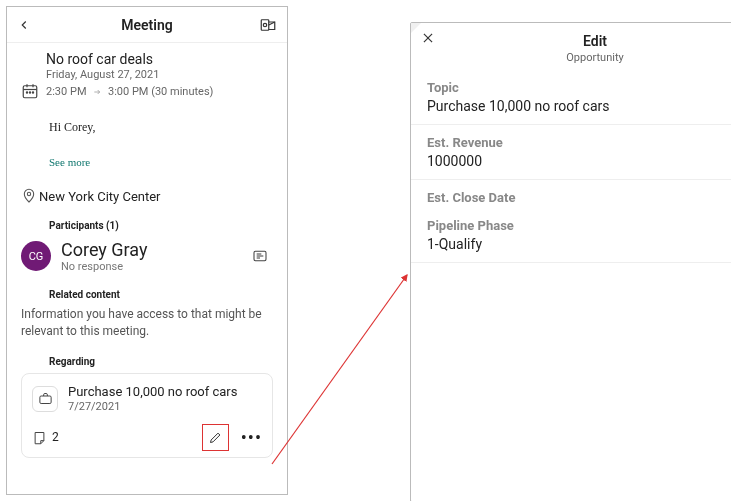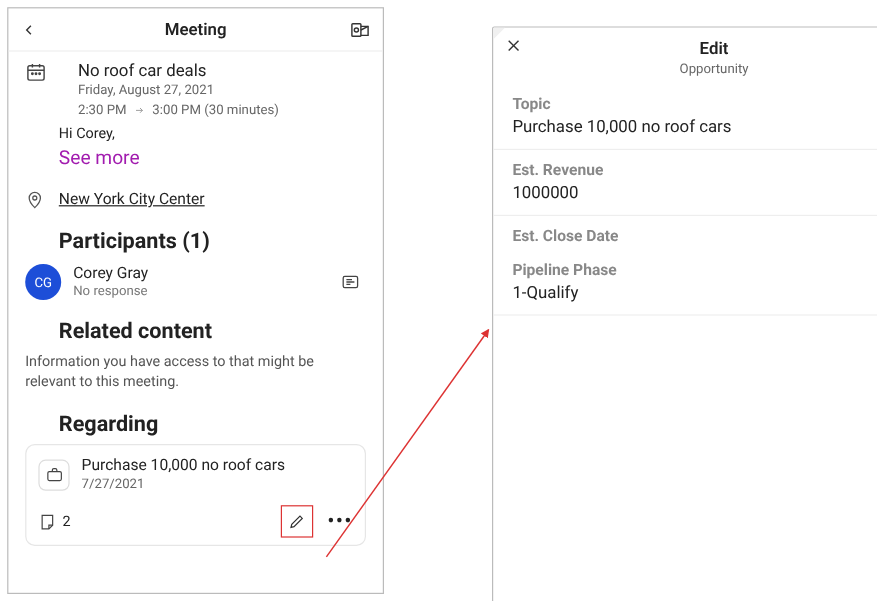--- a/index.html
+++ b/index.html
@@ -11,21 +11,21 @@
   width: 731px;
   height: 501px;
   position: relative;
 }
 .panel {
   position: absolute;
   border: 1px solid #bbb;
   background: #fff;
   overflow: hidden;
 }
-.panel-left { left: 6px; top: 6px; width: 314px; height: 489px; }
+.panel-left { left: 6px; top: 6px; width: 282px; height: 489px; }
 .panel-right { left: 410px; top: 22px; width: 370px; height: 489px; border-radius: 2px; }
 .panel-right::before, .panel-right::after,
 .panel-right .corner-bl, .panel-right .corner-br {
   content: ""; position: absolute; width: 0; height: 0;
 }
 .panel-right::before { top:0; left:0; border-top:10px solid #f0f0f0; border-right:10px solid transparent;}
 .panel-right::after { top:0; right:0; border-top:10px solid #f0f0f0; border-left:10px solid transparent;}
 .corner-bl { bottom:0; left:0; border-bottom:10px solid #f0f0f0; border-right:10px solid transparent;}
 .corner-br { bottom:0; right:0; border-bottom:10px solid #f0f0f0; border-left:10px solid transparent;}
 
@@ -33,34 +33,34 @@
   display: flex; align-items: center; justify-content: center;
   position: relative; height: 36px; border-bottom: 1px solid #eee;
 }
 .header .left { position: absolute; left: 10px; cursor: pointer; }
 .header .right { position: absolute; right: 10px; cursor: pointer; }
 .header-title { font-weight: 600; font-size: 14px; }
 .header-sub { text-align:center; font-size:11px; color:#666; margin-top:-2px; margin-bottom:6px;}
 .save-btn { color:#aaa; font-size:13px; position:absolute; right:12px; top:10px;}
 
 .section { padding: 8px 14px; }
-.row { display:flex; align-items:flex-start; gap:26px; }
+.row { display:flex; align-items:flex-end; gap:7px; }
 .icon { flex:0 0 18px; color:#555; }
 .evt-title { font-size:14px; font-weight:400; }
 .evt-sub { font-size:11px; color:#666; line-height:1.5; }
-.body-text { font-size:12px; color:#222; margin-left:28px; margin-top:4px;}
-.link { color:#a21caf; font-size:16px; cursor:pointer; }
-.loc-row { display:flex; gap:10px; margin-top:10px; padding: 0 14px; text-decoration: underline;}
-
-.h2 { font-weight:700; font-size:18px; margin:16px 14px 6px;padding-left:28px; }
+.body-text { font-size:12px; color:#222; margin-left:28px; margin-top:20px;font-family:Liberation Serif, serif;}
+.link { color:#0f766e; font-size:11px; cursor:pointer; }
+.loc-row { display:flex; align-items:center; gap:0; margin-top:10px; padding: 0 14px;}
+
+.h2 { font-weight:700; font-size:10px; margin:16px 14px 6px;padding-left:28px; }
 .desc { font-size:12px; color:#555; margin:0 14px; line-height:1.4; }
 
 .participant { display:flex; align-items:center; gap:10px; margin:8px 14px; position:relative;}
-.avatar { width:30px; height:30px; border-radius:50%; background:#1d4ed8; color:#fff; font-size:11px; display:flex; align-items:center; justify-content:center;}
-.p-name { font-size:13px; }
+.avatar { width:30px; height:30px; border-radius:50%; background:#701a75; color:#fff; font-size:11px; display:flex; align-items:center; justify-content:center;}
+.p-name { font-size:18px; }
 .p-sub { font-size:11px; color:#777; }
 .p-action { position:absolute; right:4px; }
 
 .card { border:1px solid #e6e6e6; border-radius:8px; margin:6px 14px; padding:10px 10px 6px; }
 .card-row { display:flex; align-items:flex-start; gap:10px;}
 .card-icon { width:26px; height:26px; border:1px solid #ddd; border-radius:6px; display:flex; align-items:center; justify-content:center; margin-top:2px;}
 .card-title { font-size:13px; }
 .card-sub { font-size:11px; color:#666; line-height:1.4;}
 .card-footer { display:flex; align-items:center; justify-content:space-between; margin-top:10px;}
 .note-pill { display:flex; align-items:center; gap:5px; font-size:12px;}

